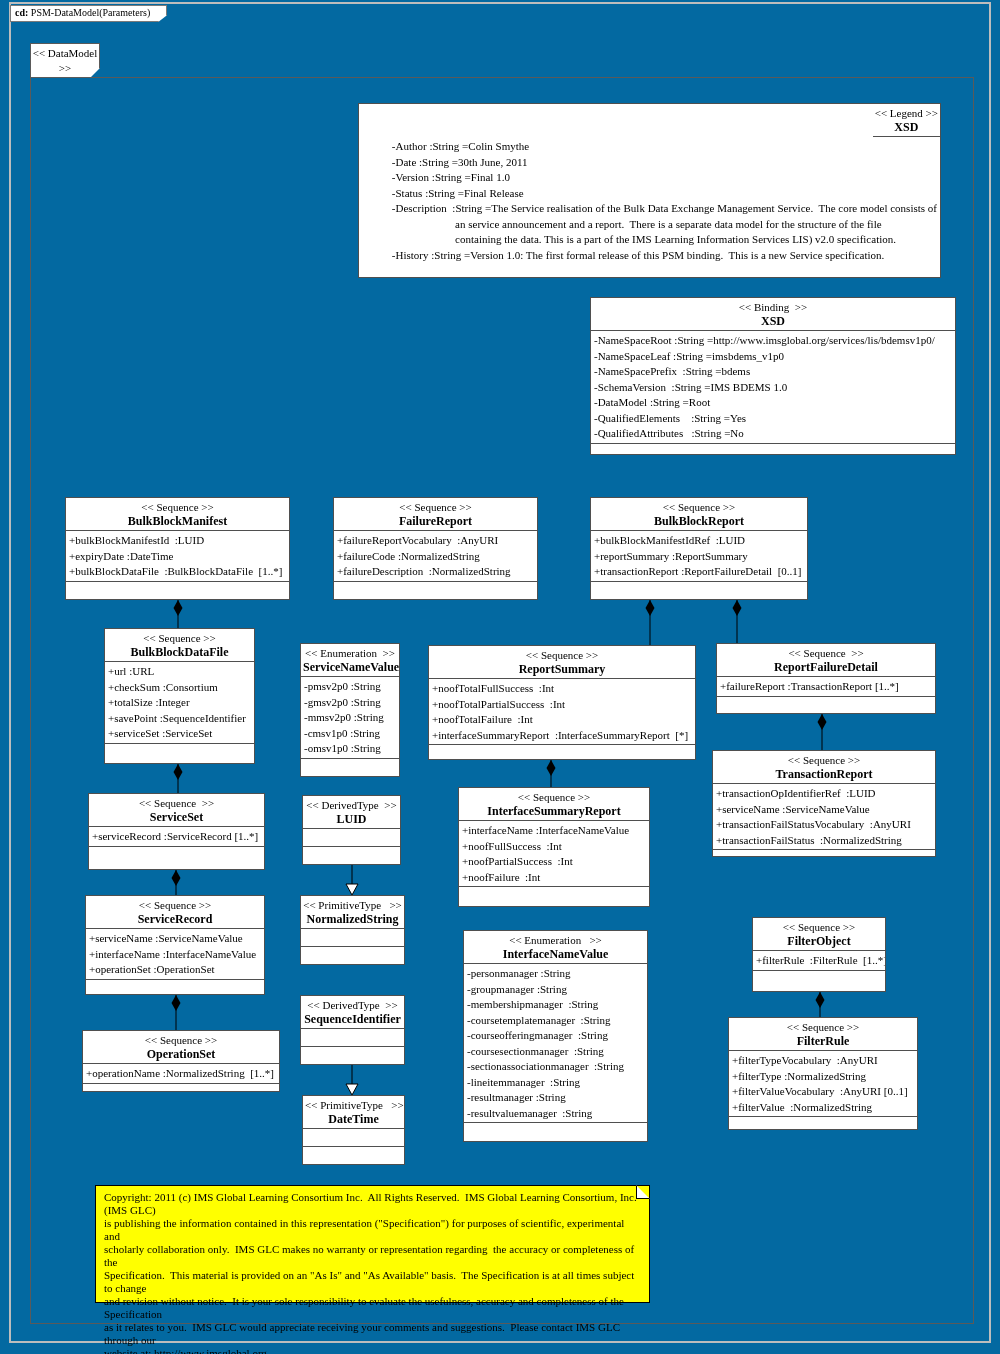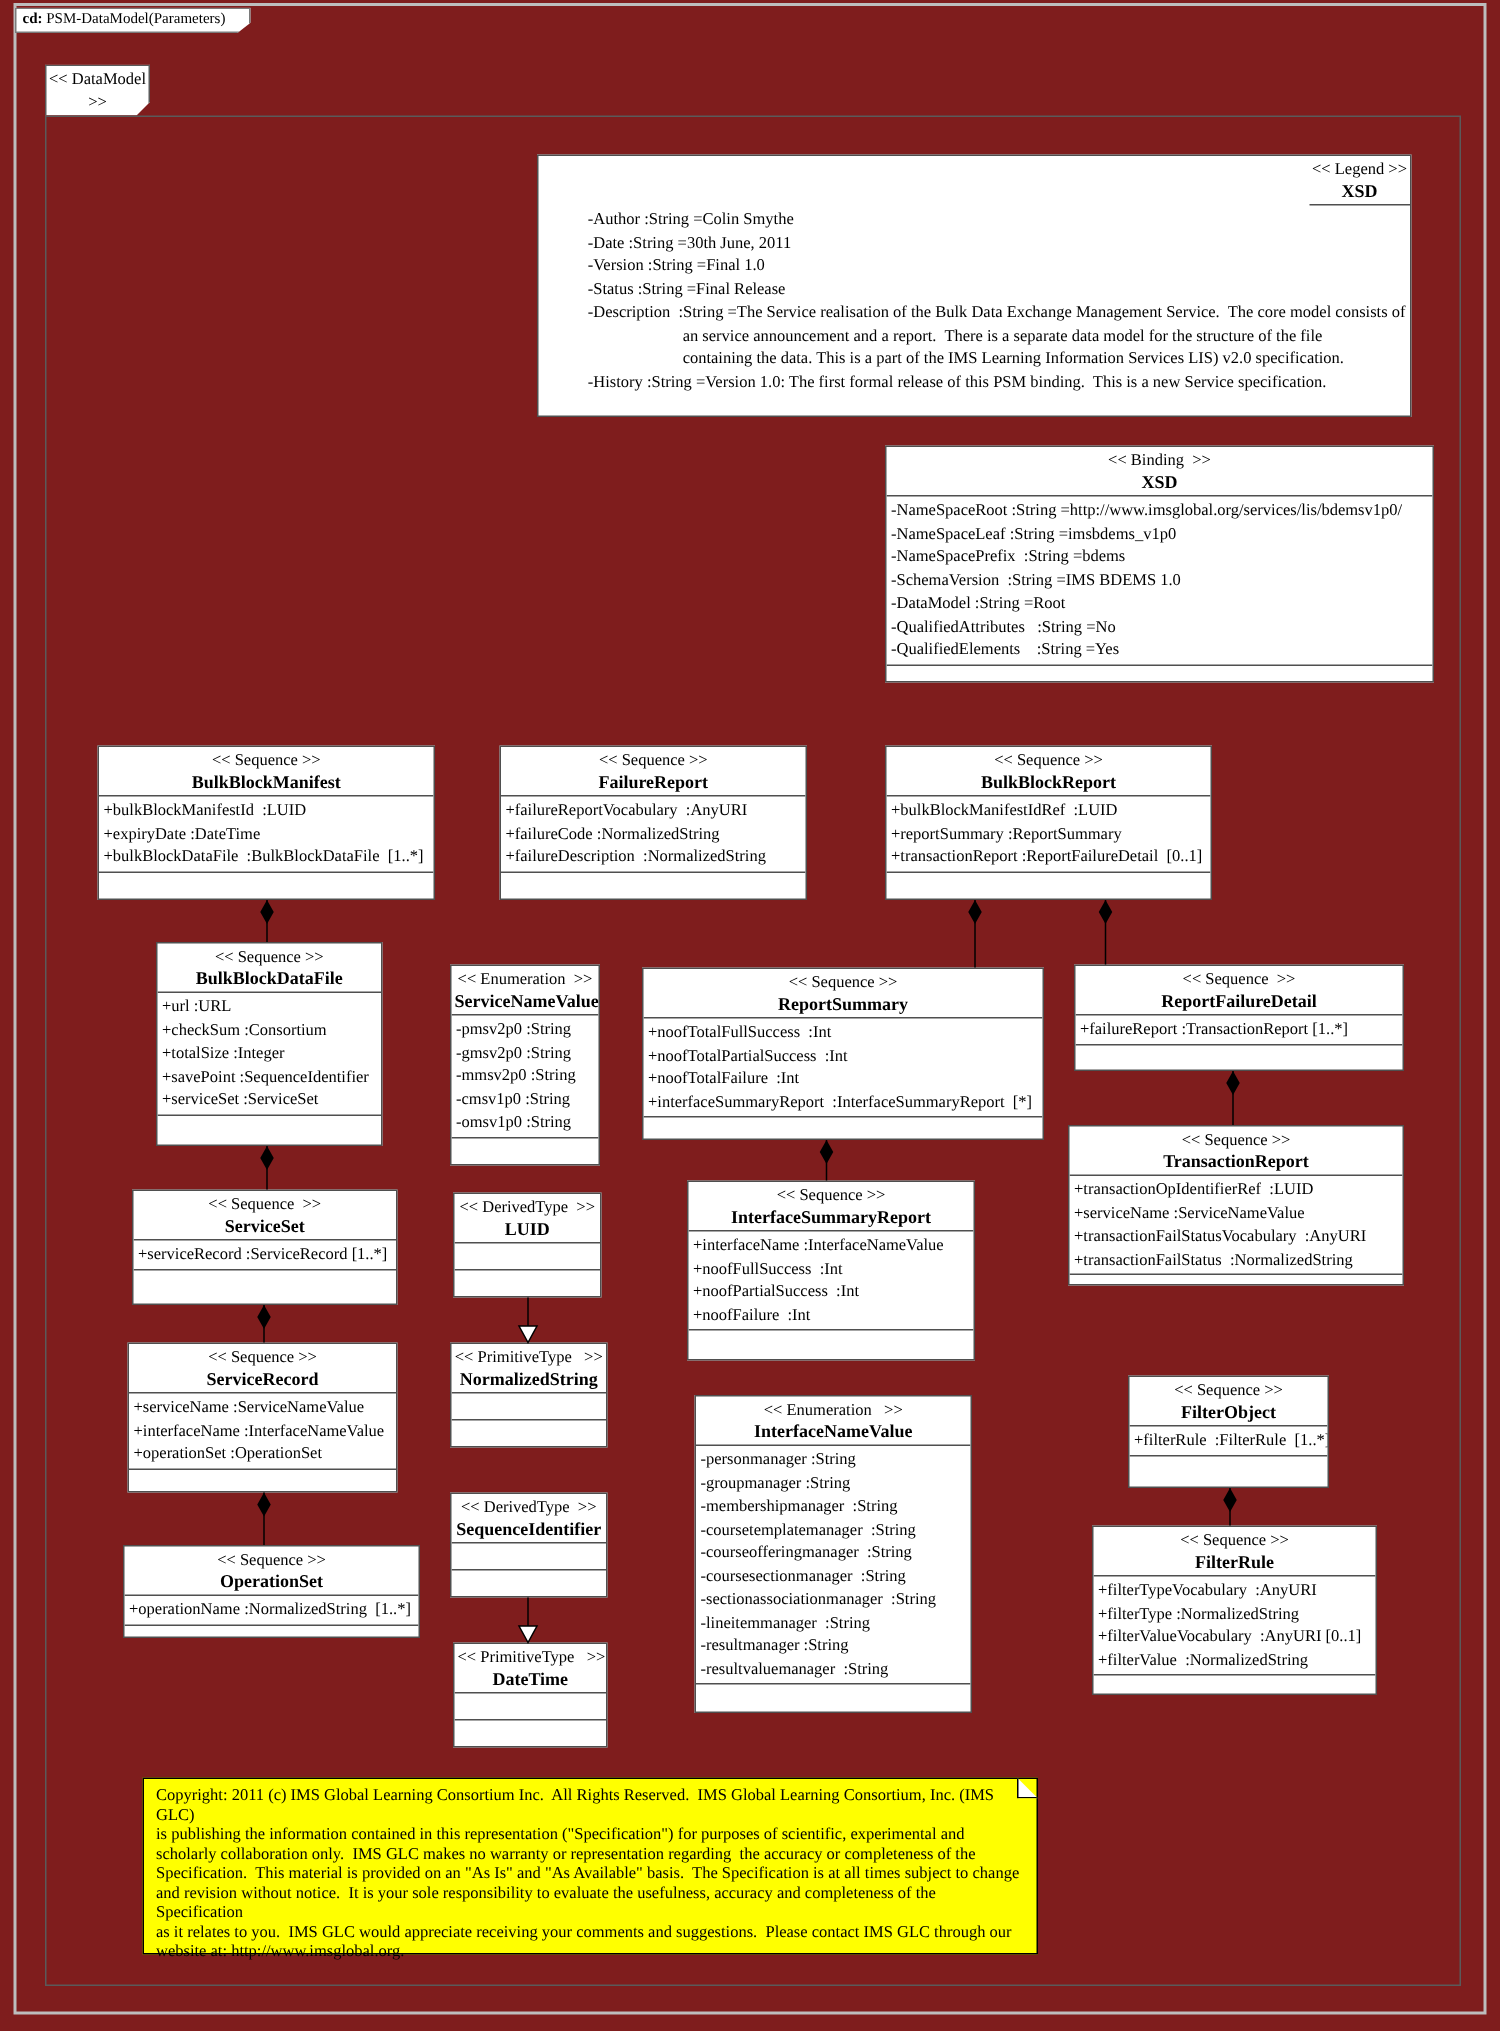--- a/index.html
+++ b/index.html
@@ -1,16 +1,16 @@
 <!DOCTYPE html>
 <html><head>
 <meta charset="utf-8">
 <style>
   html,body{margin:0;padding:0;background:#ffffff;}
-  #canvas{position:relative;width:1000px;height:1354px;background:#7f1d1d;
+  #canvas{position:relative;width:1000px;height:1354px;background:#0369a1;
           font-family:"Liberation Serif","DejaVu Serif",serif;color:#000;}
 
   .outer-border{position:absolute;left:9px;top:2px;width:978px;height:1337px;
                 border:2px solid #bdbdbd;}
 
   .cd-tab{position:absolute;left:10px;top:5px;background:#fff;border:1px solid #7a7a7a;
           font-size:10px;line-height:12px;padding:1px 16px 2px 4px;
           clip-path:polygon(0 0,100% 0,100% calc(100% - 7px),calc(100% - 9px) 100%,0 100%);}
   .cd-tab .cd{font-weight:bold;}
 
@@ -24,21 +24,21 @@
   .uml-class{position:absolute;background:#fff;border:1px solid #4f4f4f;box-sizing:border-box;
              display:flex;flex-direction:column;overflow:hidden;}
   .uml-title{border-bottom:1px solid #4f4f4f;text-align:center;padding:2px 2px 1px;}
   .uml-stereotype{font-size:11px;line-height:14px;white-space:pre;}
   .uml-name{font-size:12px;font-weight:bold;line-height:15px;white-space:pre;}
   .uml-attrs{padding:2px 3px 1px;}
   .uml-attr{font-size:11px;line-height:15.5px;white-space:pre;}
   .uml-empty{flex:1;border-top:1px solid #4f4f4f;}
   .uml-title + .uml-empty{border-top:none;}
 
-  .uml-note{position:absolute;left:95px;top:1185px;width:597px;height:118px;
+  .uml-note{position:absolute;left:95px;top:1185px;width:555px;height:118px;
             background:#ffff00;border:1px solid #000;box-sizing:border-box;}
   .note-text{font-size:11px;line-height:13px;padding:5px 8px;white-space:pre-wrap;}
   .note-fold{position:absolute;top:-1px;right:-1px;width:14px;height:14px;background:#ffffff;
              border-left:1px solid #000;border-bottom:1px solid #000;box-sizing:border-box;
              clip-path:polygon(0 0,100% 100%,0 100%);}
 </style>
 </head>
 <body>
 
 <div id="canvas">
@@ -83,22 +83,22 @@
       <div class="uml-title">
         <div class="uml-stereotype">&lt;&lt; Binding  &gt;&gt;</div>
         <div class="uml-name">XSD</div>
       </div>
       <div class="uml-attrs">
         <div class="uml-attr">-NameSpaceRoot :String =http://www.imsglobal.org/services/lis/bdemsv1p0/</div>
         <div class="uml-attr">-NameSpaceLeaf :String =imsbdems_v1p0</div>
         <div class="uml-attr">-NameSpacePrefix  :String =bdems</div>
         <div class="uml-attr">-SchemaVersion  :String =IMS BDEMS 1.0</div>
         <div class="uml-attr">-DataModel :String =Root</div>
+        <div class="uml-attr">-QualifiedElements    :String =Yes</div>
         <div class="uml-attr">-QualifiedAttributes   :String =No</div>
-        <div class="uml-attr">-QualifiedElements    :String =Yes</div>
       </div>
       <div class="uml-empty"></div>
     </div>
     <div class="uml-class" style="left: 65px; top: 497px; width: 225px; height: 103px;">
       <div class="uml-title">
         <div class="uml-stereotype">&lt;&lt; Sequence &gt;&gt;</div>
         <div class="uml-name">BulkBlockManifest</div>
       </div>
       <div class="uml-attrs">
         <div class="uml-attr">+bulkBlockManifestId  :LUID</div>

